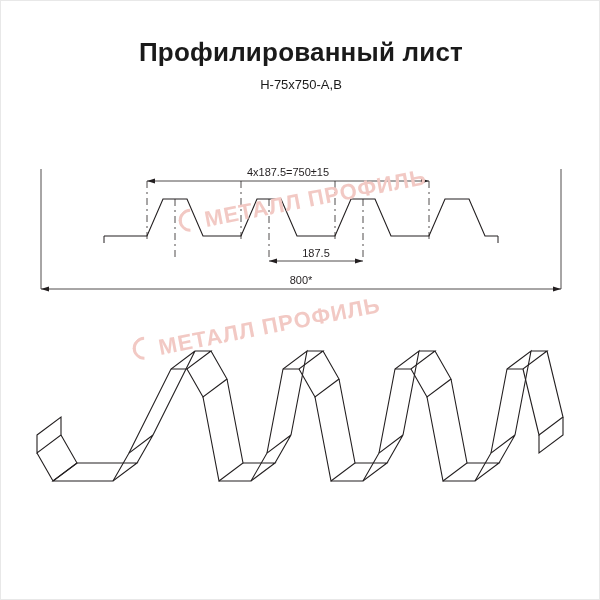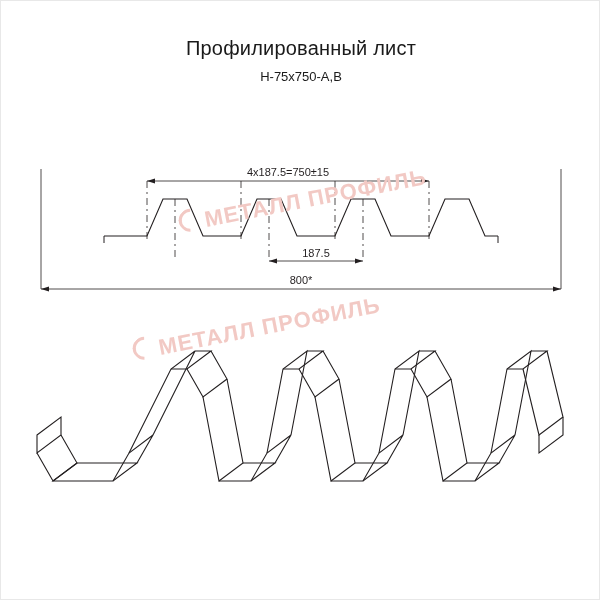--- a/index.html
+++ b/index.html
@@ -21,24 +21,24 @@
     border: 1px solid #e8e8e8;
   }
   .title-block {
     position: absolute;
     top: 36px;
     left: 0;
     width: 600px;
     text-align: center;
   }
   .title {
-    font-size: 20px;
+    font-size: 26px;
     color: #1a1a1a;
     letter-spacing: 0.2px;
-    font-weight: 400;
+    font-weight: 700;
   }
   .subtitle {
     margin-top: 9px;
     font-size: 13px;
     color: #1a1a1a;
     font-weight: 400;
   }
   .drawing-area {
     position: absolute;
     top: 120px;

